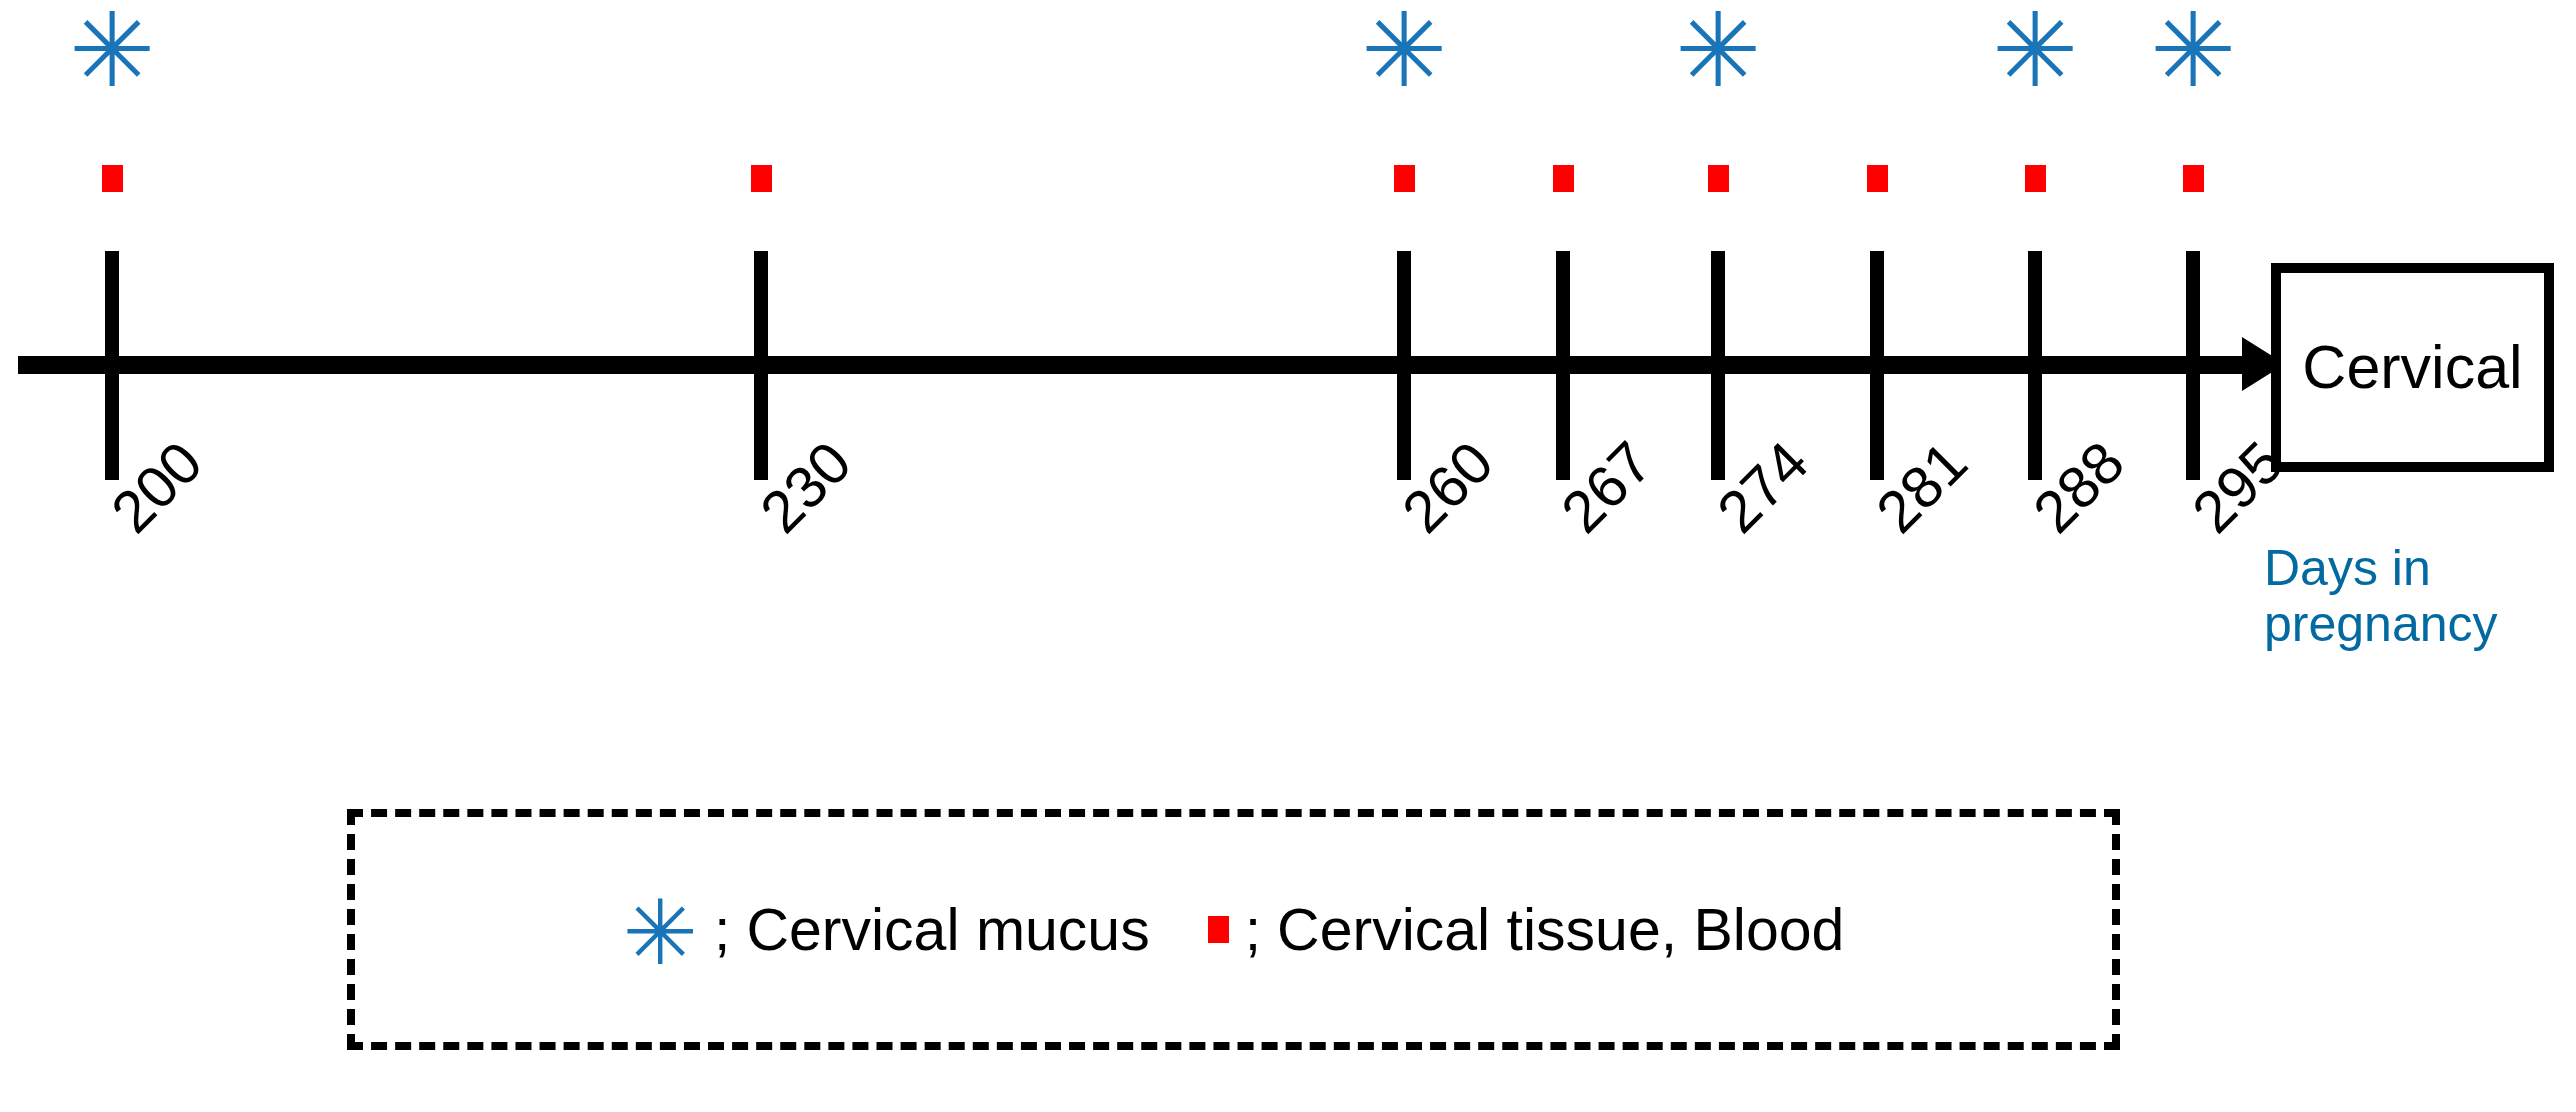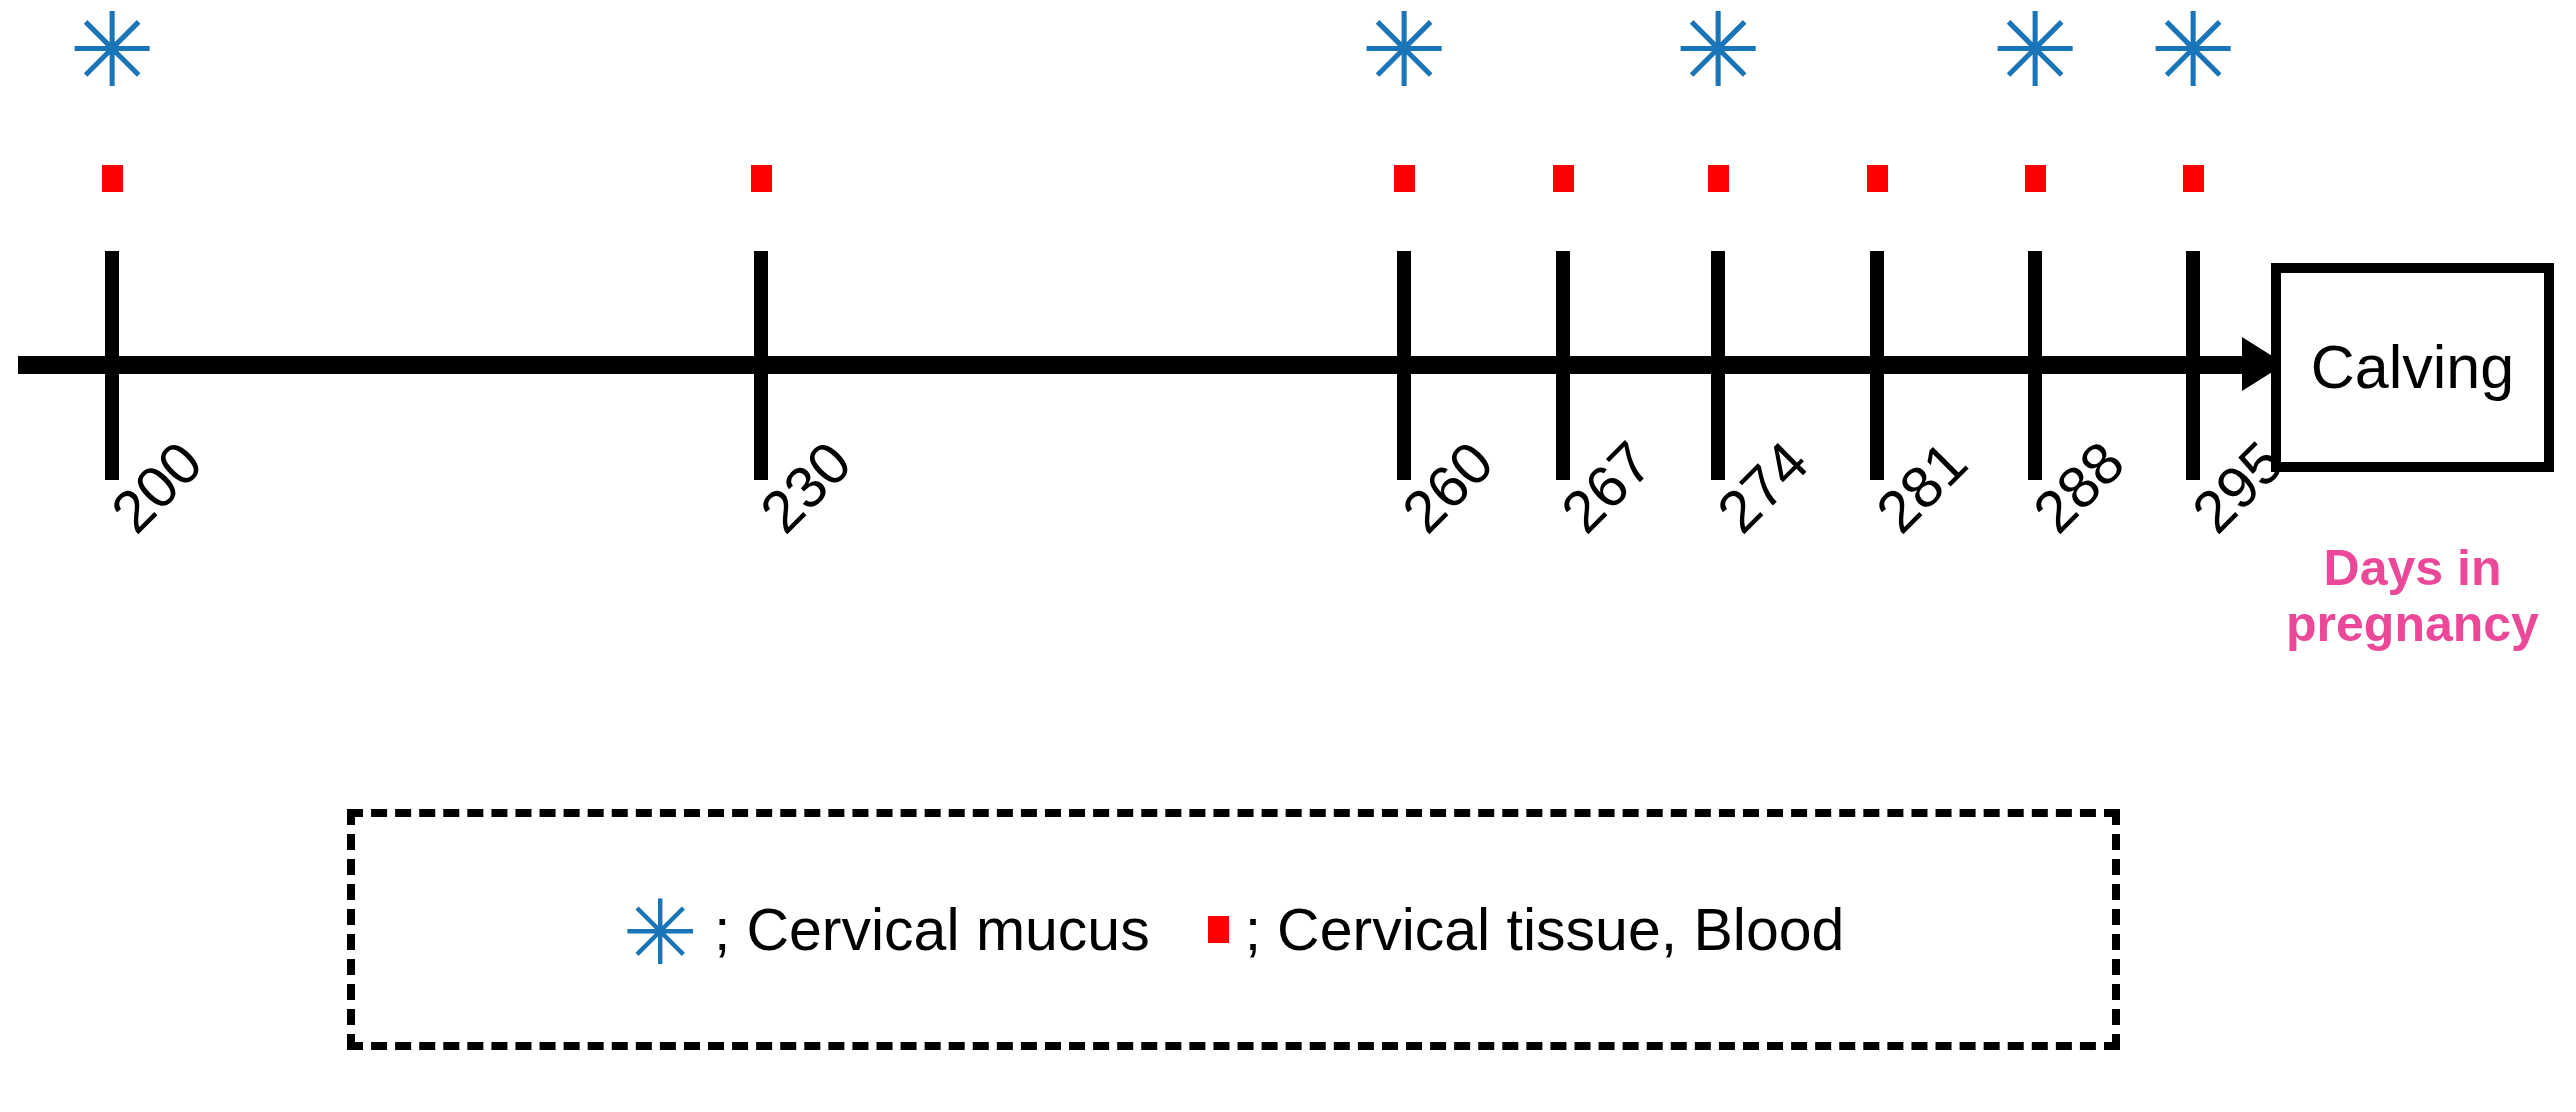--- a/index.html
+++ b/index.html
@@ -102,25 +102,24 @@
     color: #000000;
     line-height: 1;
   }
 
   
   .axis-caption {
     position: absolute;
     left: 2264px;
     top: 540px;
     width: 297px;
-    text-align: center;
+    text-align: left;
     font-size: 50px;
     line-height: 1.12;
-    color: #ec4899;
-    font-weight: bold;
+    color: #0369a1;
   }
 
   
   .legend-box {
     position: absolute;
     left: 347px;
     top: 809px;
     width: 1773px;
     height: 241px;
     box-sizing: border-box;
@@ -205,21 +204,21 @@
       <div class="day-label" style="left: 747px;">230</div>
       <div class="day-label" style="left: 1389px;">260</div>
       <div class="day-label" style="left: 1548px;">267</div>
       <div class="day-label" style="left: 1704px;">274</div>
       <div class="day-label" style="left: 1863px;">281</div>
       <div class="day-label" style="left: 2020px;">288</div>
       <div class="day-label" style="left: 2179px;">295</div>
     </div>
 
   <div class="calving-box">
-    <span>Calving</span>
+    <span>Cervical</span>
   </div>
 
   <div class="axis-caption">
     <div>Days in</div>
     <div>pregnancy</div>
   </div>
 
   <div class="legend-box">
     <div class="legend-row">
 

